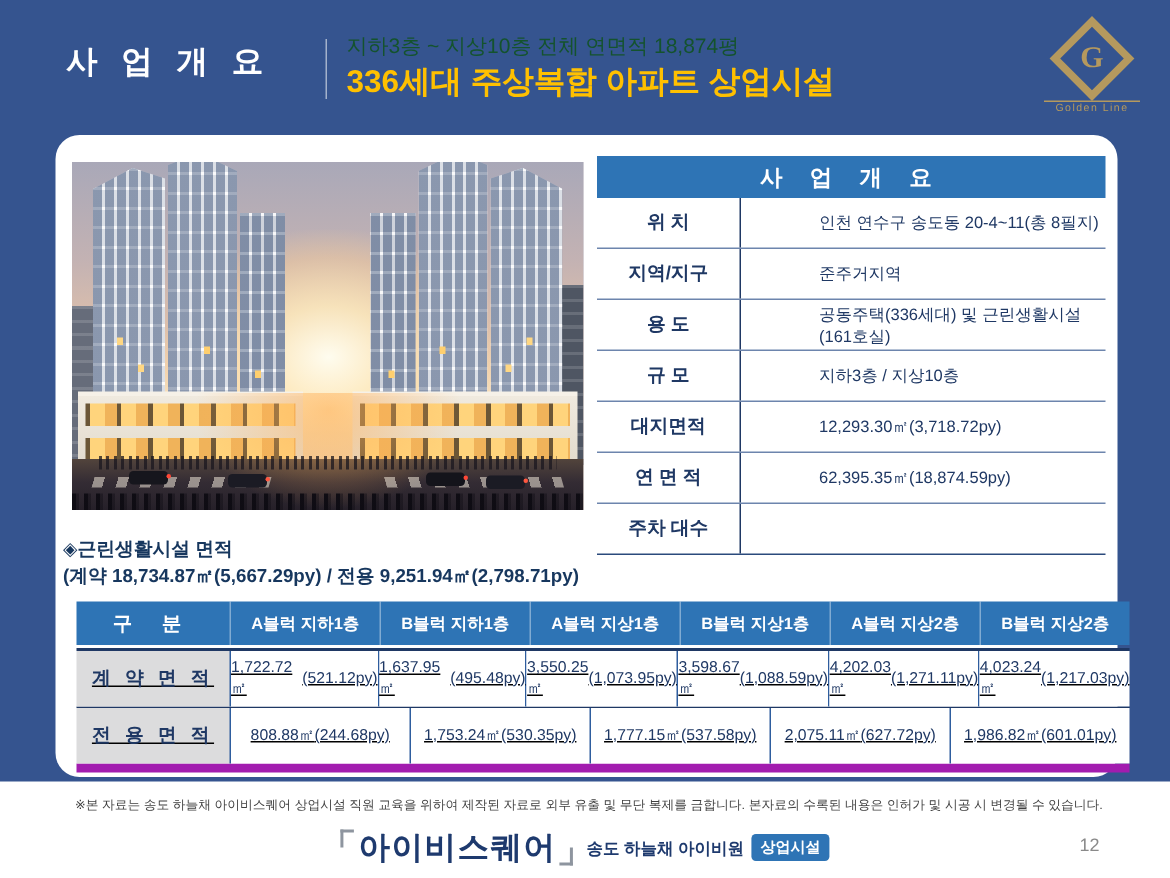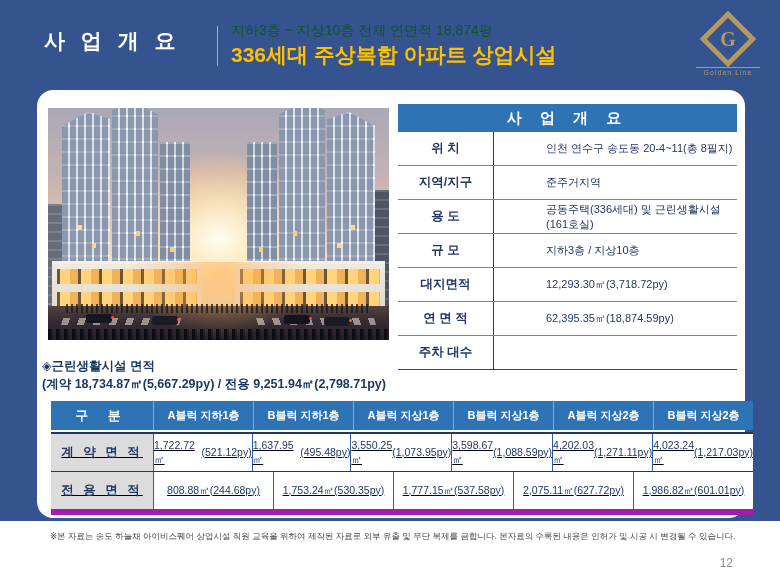--- a/index.html
+++ b/index.html
@@ -255,14 +255,21 @@
           <div class="rc wcol">
             <span>1,986.82㎡</span>
             <span>(601.01py)</span>
           </div>
         </div>
       </div>
     </div>
   </div>
 
   <div class="disc">※본 자료는 송도 하늘채 아이비스퀘어 상업시설 직원 교육을 위하여 제작된 자료로 외부 유출 및 무단 복제를 금합니다. 본자료의 수록된 내용은 인허가 및 시공 시 변경될 수 있습니다.</div>
+  <div class="brand">
+    <span class="brk open"></span>
+    <span class="brand-main">아이비스퀘어</span>
+    <span class="brk close"></span>
+    <span class="brand-sub">송도 하늘채 아이비원</span>
+    <span class="brand-badge">상업시설</span>
+  </div>
   <div class="pagenum">12</div>
 </div>
 
 </body></html>

